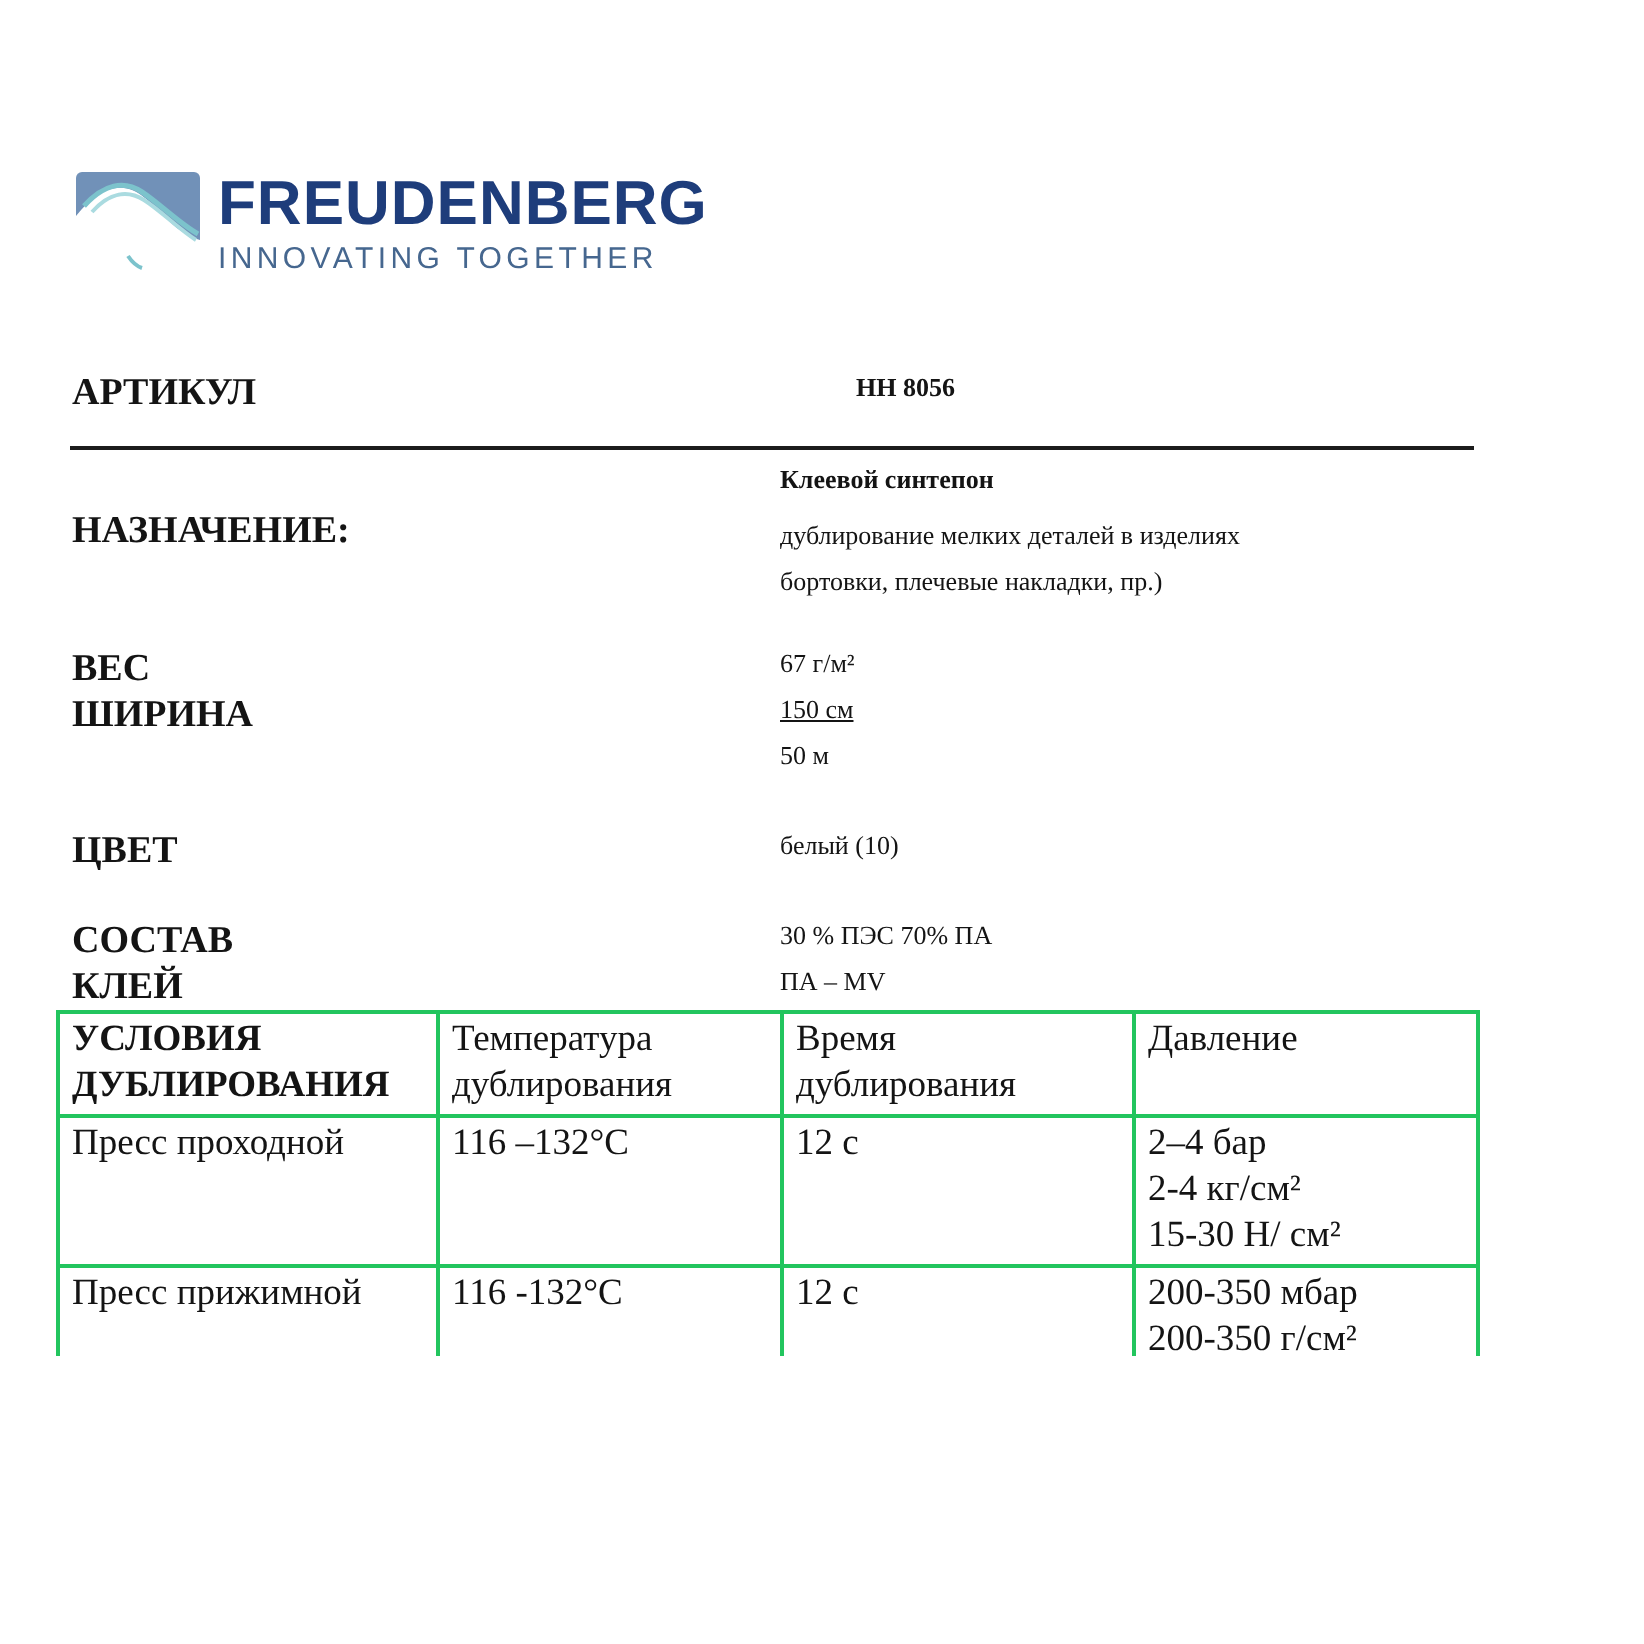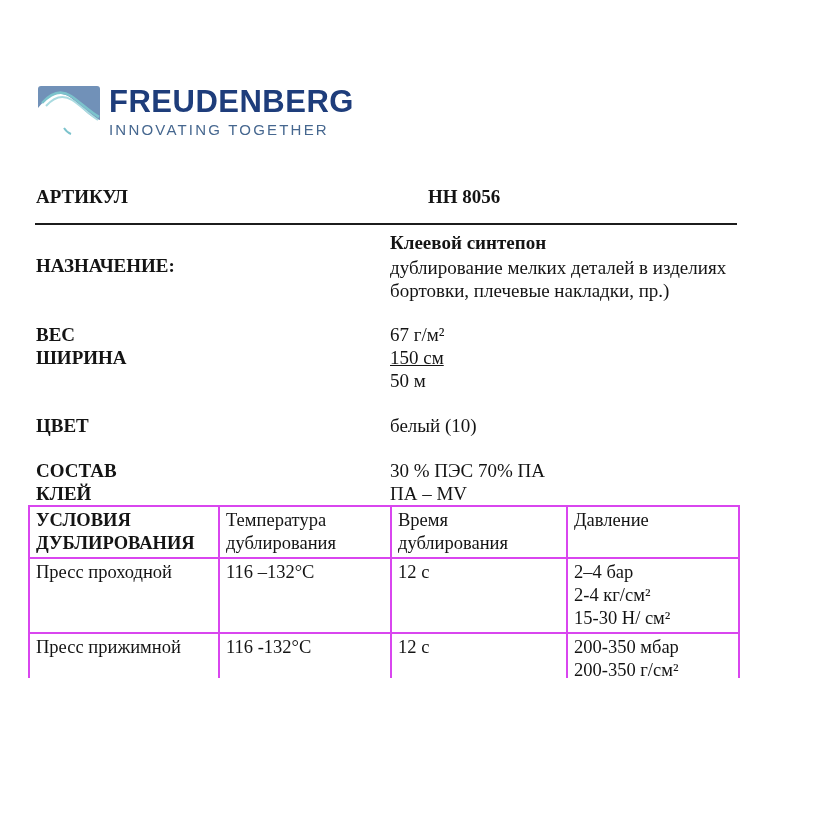--- a/index.html
+++ b/index.html
@@ -13,31 +13,31 @@
   .brand{
     font-family:"Liberation Sans", sans-serif;font-weight:bold;font-size:31px;
     letter-spacing:.5px;color:#1e3d7b;line-height:32px;
   }
   .tagline{
     font-family:"Liberation Sans", sans-serif;font-size:15px;letter-spacing:2.2px;
     color:#46678f;margin-top:4px;line-height:16px;
   }
   
   .lbl{position:absolute;left:36px;font-weight:bold;font-size:19px;white-space:nowrap;}
-  .val{position:absolute;left:390px;font-size:19px;white-space:nowrap;}
+  .val{position:absolute;left:390px;font-size:13px;white-space:nowrap;}
   .bold{font-weight:bold;}
   .rule{position:absolute;left:35px;top:223px;width:702px;border-top:2px solid #1c1c1c;}
   .purpose-lines div{line-height:23px;}
   
   table.fusing{
     position:absolute;left:28px;top:505px;width:710px;
     border-collapse:collapse;table-layout:fixed;
   }
   table.fusing td{
-    border:2px solid #d946ef;vertical-align:top;text-align:left;
+    border:2px solid #22c55e;vertical-align:top;text-align:left;
     font-size:18.5px;padding:2px 6px;line-height:23px;overflow:hidden;
   }
   td.method-hdr{font-weight:bold;font-size:20px;line-height:24px;}
   td.ctr{text-align:center;}
   tr.hdr td{height:46px;}
   tr.r1 td{height:68px;}
   tr.r2 td{height:46px;}
   tr.r3 td{height:22px;}
   
   .care-title{position:absolute;left:36px;top:691px;font-weight:normal;font-size:20px;letter-spacing:.5px;}

